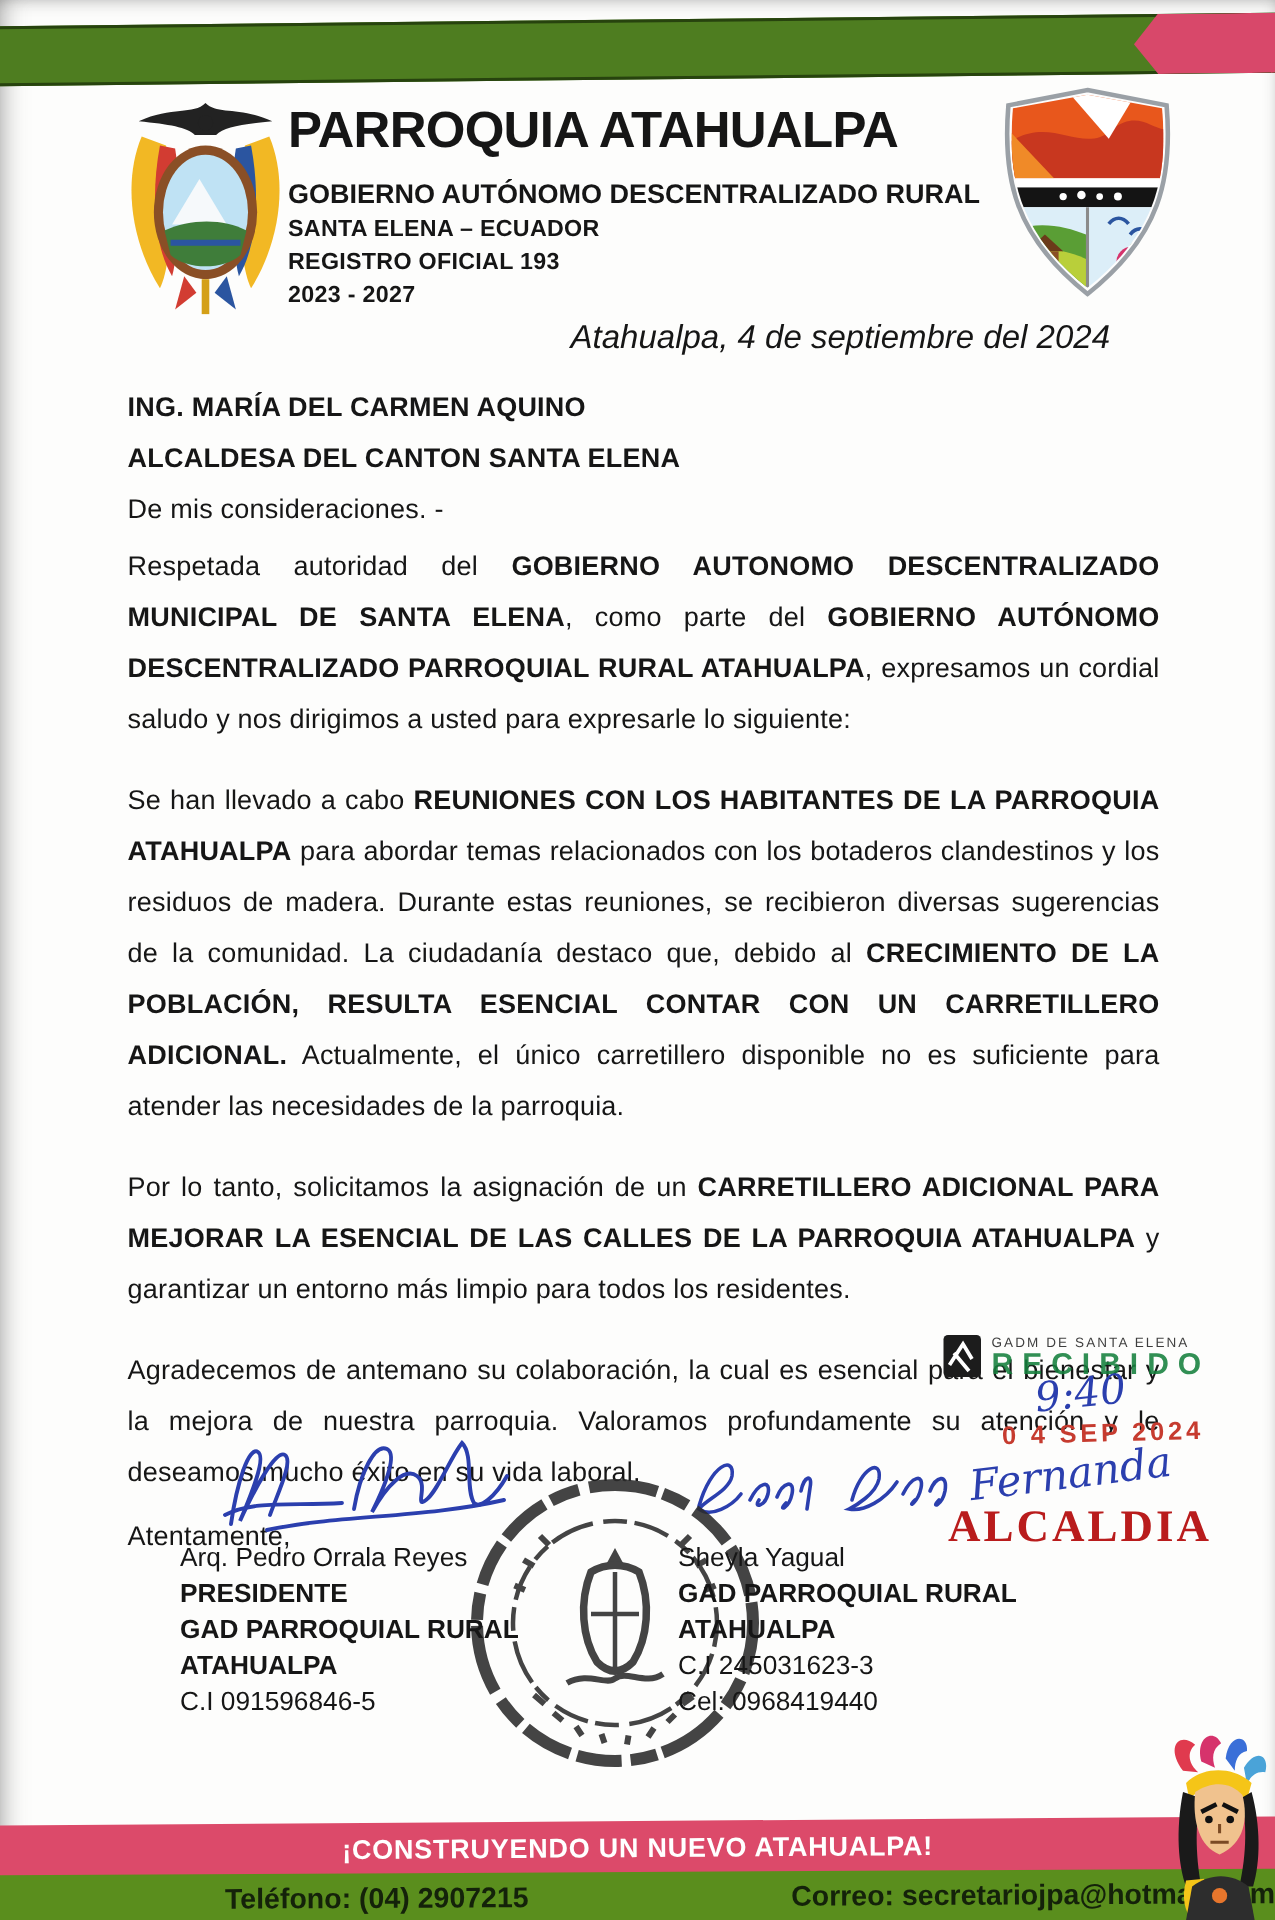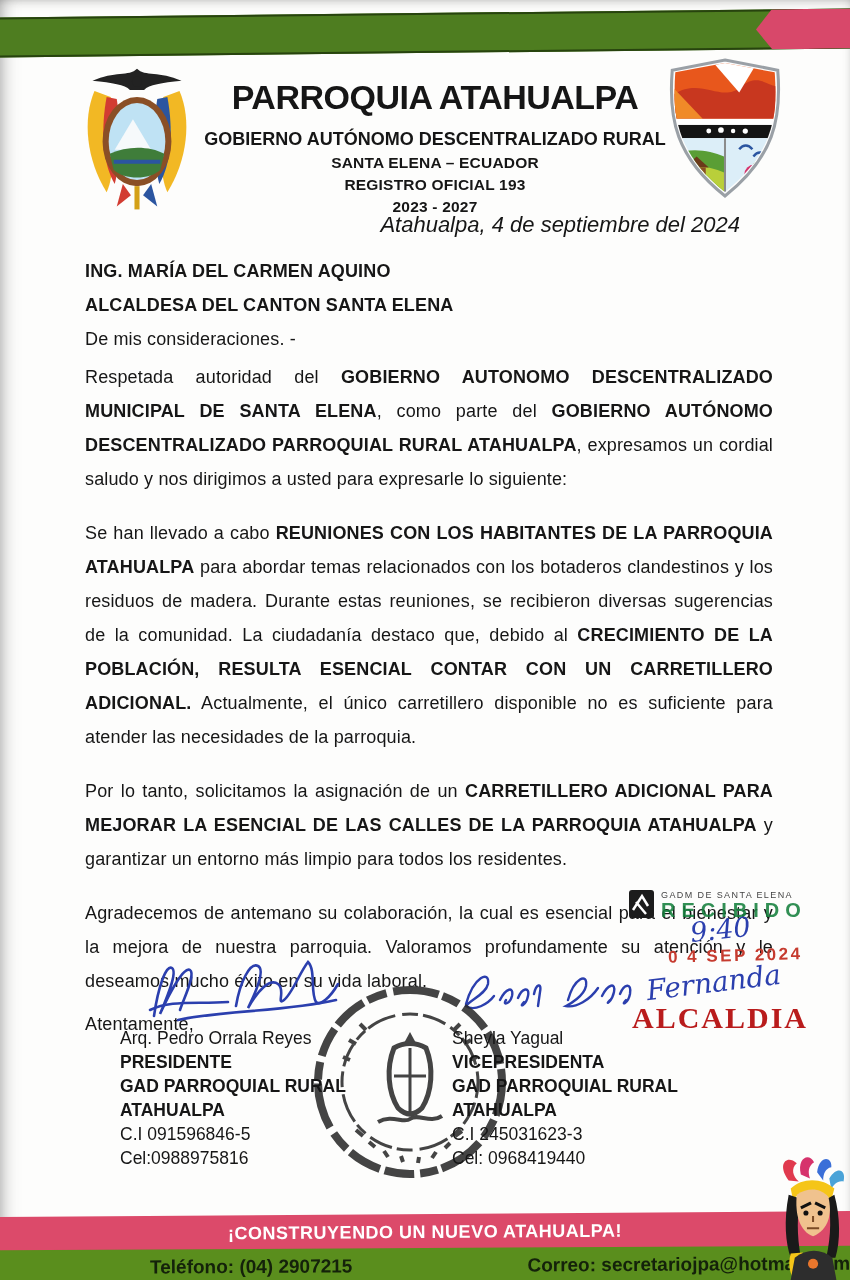--- a/index.html
+++ b/index.html
@@ -17,21 +17,21 @@
   .top-band { position:absolute; left:-6px; right:-6px; top:13px; height:40px;
     transform:rotate(-0.6deg); }
   .top-band .green { position:absolute; inset:0; background:#4e7d20;
     border-top:2px solid #27430e; border-bottom:2px solid #27430e; }
   .top-band .pink { position:absolute; right:0; top:0; bottom:0; width:100px;
     background:#d8486a; clip-path:polygon(0 50%, 16% 0, 100% 0, 100% 100%, 16% 100%); }
 
   
   .emblem-left  { position:absolute; left:56px;  top:56px; width:162px; height:158px; }
   .emblem-right { position:absolute; left:660px; top:56px; width:130px; height:144px; }
-  .header-text { position:absolute; left:192px; top:80px; width:486px; text-align:center; }
+  .header-text { position:absolute; left:192px; top:70px; width:486px; }
   .h-title { font-size:34px; font-weight:bold; letter-spacing:-0.5px; line-height:1.05; }
   .h-sub1  { font-size:18px; font-weight:bold; margin-top:13px; }
   .h-sub   { font-size:15.5px; font-weight:bold; margin-top:4px; letter-spacing:.2px; }
 
   .oficio   { position:absolute; right:88px;  top:201px; font-size:17px; font-weight:bold; font-style:italic; letter-spacing:.3px; }
   .dateline { position:absolute; right:110px; top:212px; font-size:22px;font-style:italic; }
 
   
   .body-text { position:absolute; left:85px; top:254px; width:688px;
     font-size:18px; line-height:34px; letter-spacing:.15px; }
@@ -192,26 +192,24 @@
       <path d="M46 148 l7 6 M59 160 l6 5 M74 169 l4 6 M91 174 l2 6 M109 175 l-1 6 M126 170 l-4 6 M140 161 l-5 5 M152 149 l-7 5" stroke-width="4"></path>
       <path d="M40 78 l-7 -3 M46 62 l-7 -4 M56 48 l-6 -6 M160 78 l7 -3 M154 62 l7 -4 M144 48 l6 -6" stroke-width="4"></path>
     </g>
   </svg>
 
   <div class="sig-block sig-left">
     <div>Arq. Pedro Orrala Reyes</div>
     <div class="bold">PRESIDENTE</div>
     <div class="bold">GAD PARROQUIAL RURAL ATAHUALPA</div>
     <div>C.I 091596846-5</div>
-    <div>Cel:0988975816</div>
   </div>
 
   <div class="sig-block sig-right">
     <div>Sheyla Yagual</div>
-    <div class="bold">VICEPRESIDENTA</div>
     <div class="bold">GAD PARROQUIAL RURAL ATAHUALPA</div>
     <div>C.I 245031623-3</div>
     <div>Cel: 0968419440</div>
   </div>
 
   <div class="footer-pink">
     <span>¡CONSTRUYENDO UN NUEVO ATAHUALPA!</span>
   </div>
   <div class="footer-green">
     <span class="tel">Teléfono: (04) 2907215</span>

